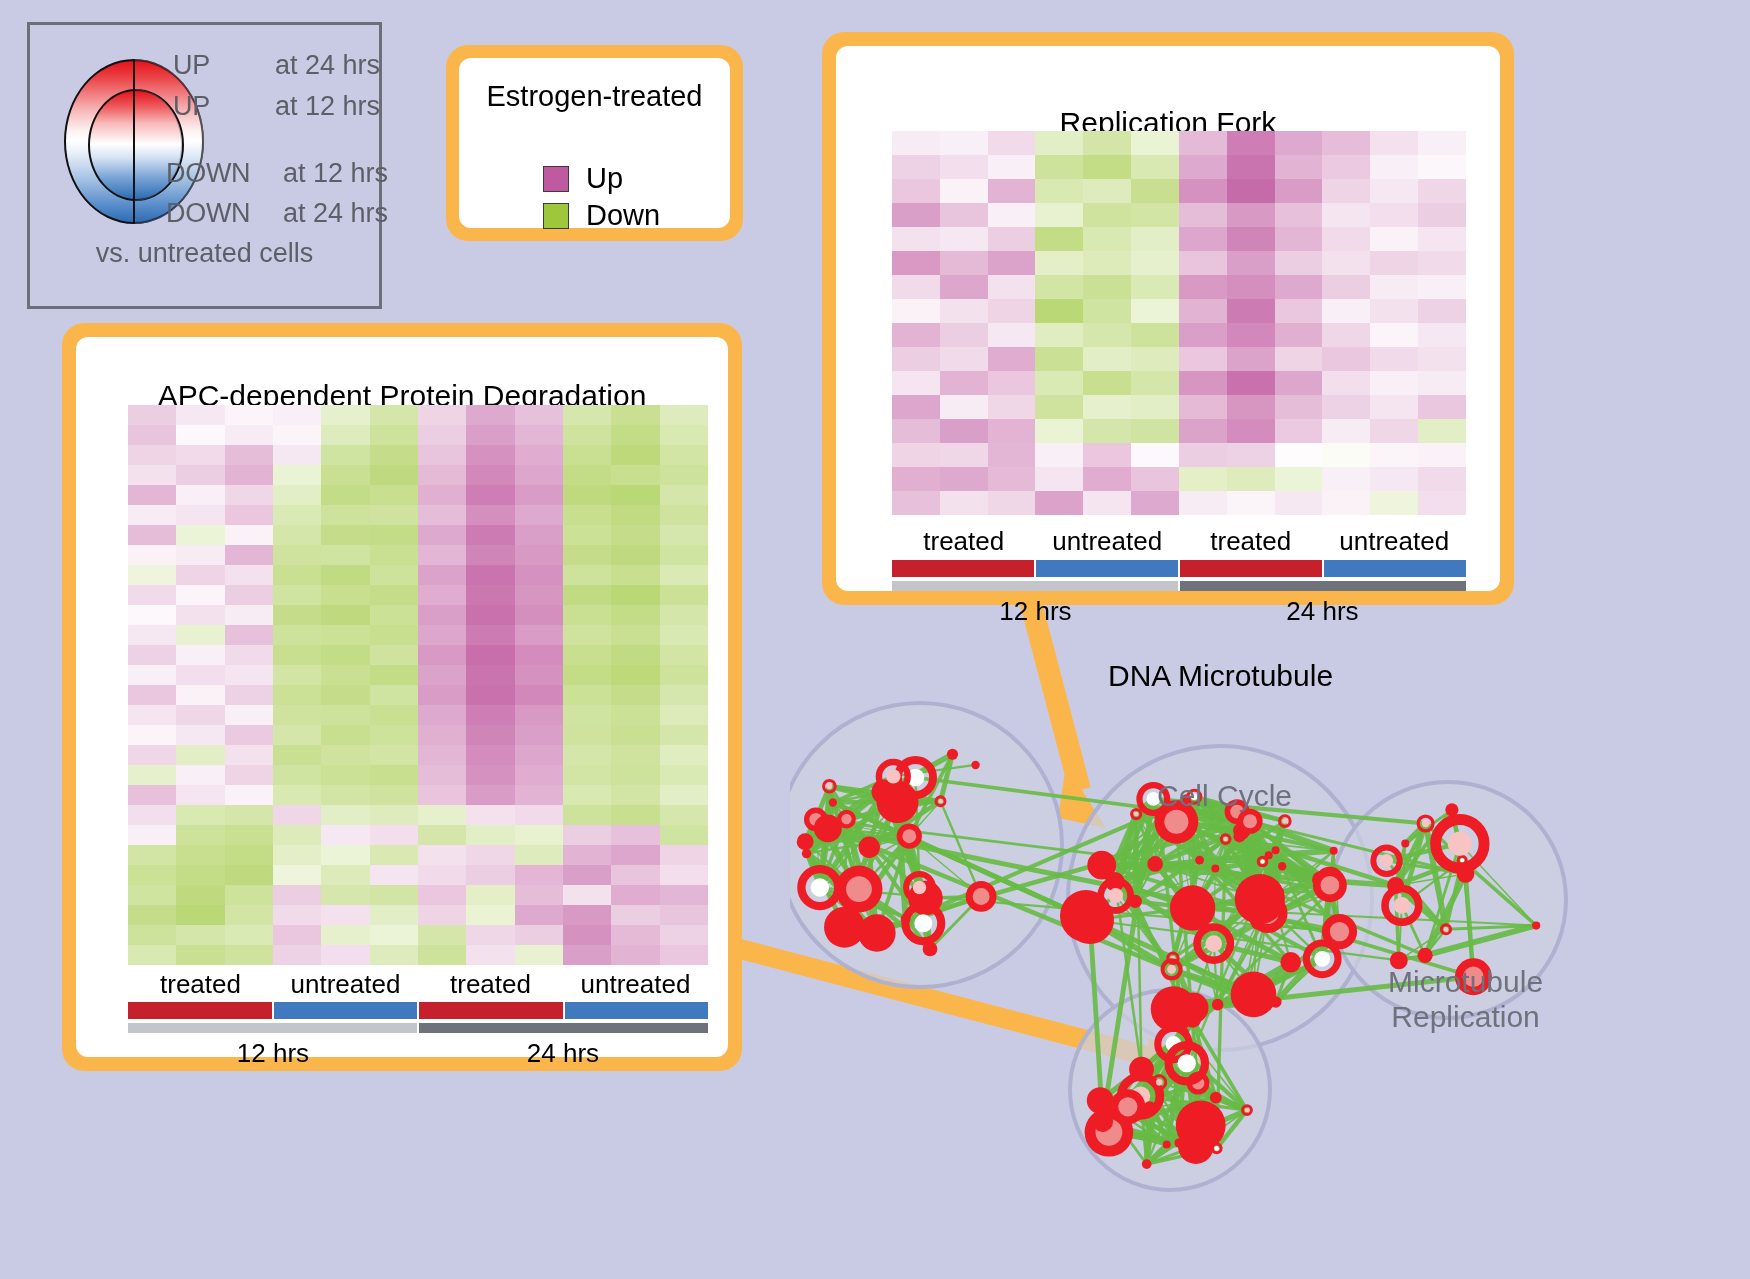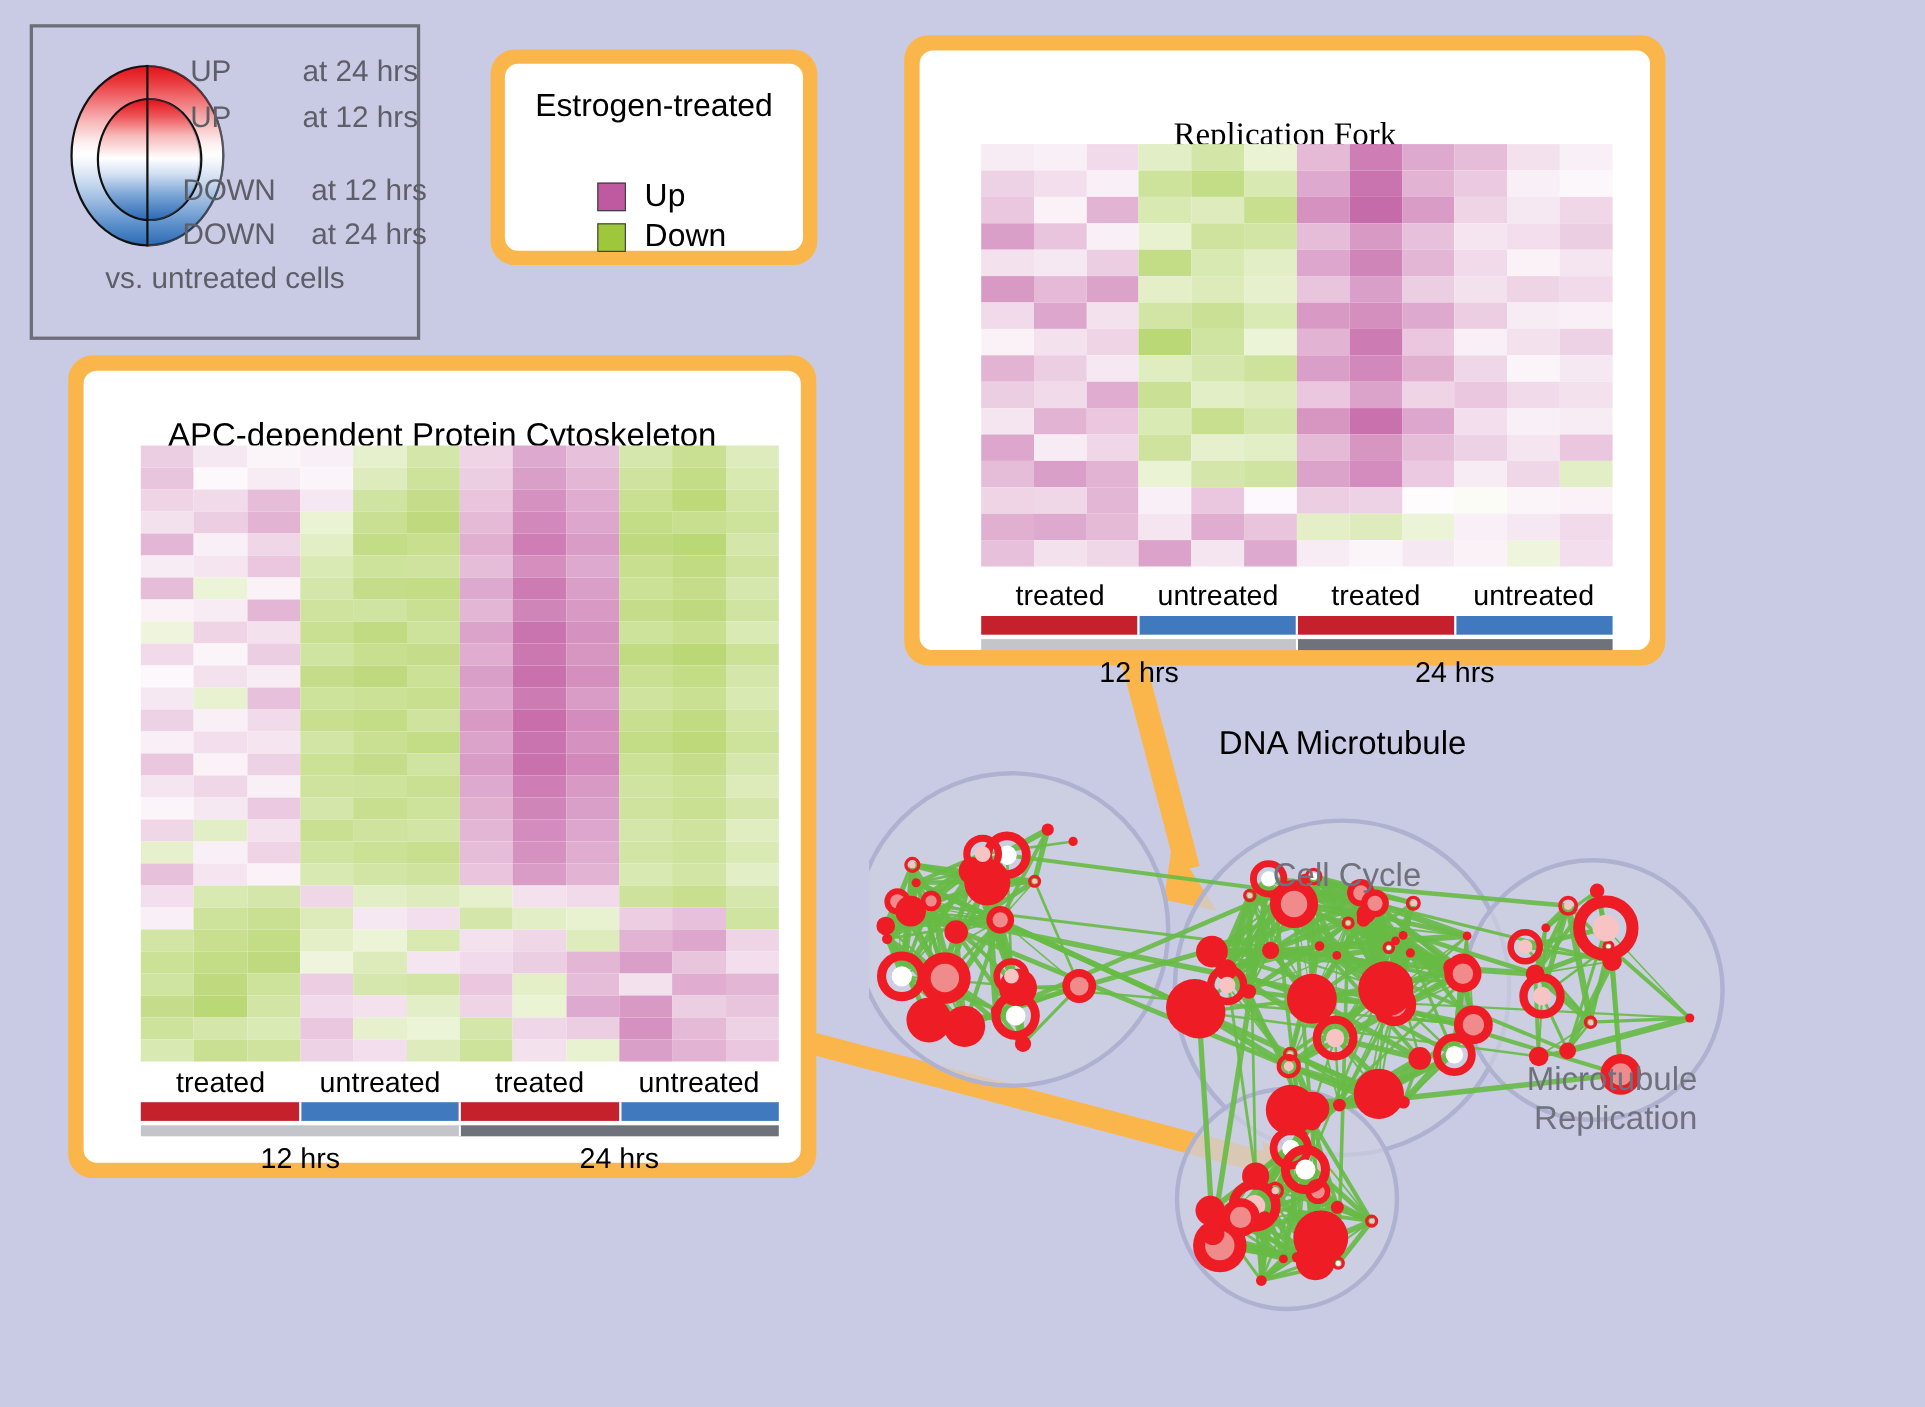--- a/index.html
+++ b/index.html
@@ -100,21 +100,21 @@
     text-align:center; font-size:26px; color:#000; white-space:nowrap;
   }
   .bar-row { position:absolute; display:flex; }
   .bar-row > div { height:100%; }
   .time-labels { position:absolute; display:flex; }
   .time-labels > div { text-align:center; font-size:26px; color:#000; }
 
   
   #rf-card { left:822px; top:32px; width:692px; height:573px; }
   #rf-card .card-inner { left:14px; top:14px; right:14px; bottom:14px; }
-  #rf-title { top:60px;font-family:Liberation Serif, serif; }
+  #rf-title { top:60px; }
   #rf-heat { left:56px; top:85px; width:574px; height:384px; }
   #rf-axis { left:56px; top:480px; width:574px; }
   #rf-bar1 { left:56px; top:514px; width:574px; height:17px; }
   #rf-bar2 { left:56px; top:535px; width:574px; height:10px; }
   #rf-time { left:56px; top:550px; width:574px; }
 
   
   #apc-card { left:62px; top:323px; width:680px; height:748px; }
   #apc-card .card-inner { left:14px; top:14px; right:14px; bottom:14px; }
   #apc-title { top:42px; }
@@ -413,21 +413,21 @@
         </div>
       <div class="time-labels" id="rf-time">
           <div style="flex: 1 1 0%;">12 hrs</div>
           <div style="flex: 1 1 0%;">24 hrs</div>
         </div>
     </div>
   </div>
 
   <div class="card" id="apc-card">
     <div class="card-inner">
-      <div class="panel-title" id="apc-title">APC-dependent Protein Cytoskeleton</div>
+      <div class="panel-title" id="apc-title">APC-dependent Protein Degradation</div>
 
       <div class="heat" id="apc-heat" style="grid-template-columns: repeat(12, 1fr); grid-template-rows: repeat(28, 1fr);">
           <i title="r1c1 = 0.3" style="background: rgb(236, 206, 227);"></i>
           <i title="r1c2 = 0.14" style="background: rgb(246, 232, 242);"></i>
           <i title="r1c3 = 0.06" style="background: rgb(251, 245, 249);"></i>
           <i title="r1c4 = 0.1" style="background: rgb(249, 239, 246);"></i>
           <i title="r1c5 = -0.26" style="background: rgb(230, 240, 204);"></i>
           <i title="r1c6 = -0.44" style="background: rgb(212, 230, 169);"></i>
           <i title="r1c7 = 0.26" style="background: rgb(239, 212, 230);"></i>
           <i title="r1c8 = 0.52" style="background: rgb(222, 169, 206);"></i>
@@ -1504,20 +1504,20 @@
           <circle cx="396.7756281204795" cy="443.23606639698477" r="9.100650363690054" fill="#ffffff"></circle>
           <circle cx="296" cy="296" r="26" fill="#ee1c25"></circle>
           <circle cx="300" cy="300" r="24" fill="#ee1c25"></circle>
         </g>
       </svg>
 
     <div class="net-label" id="lbl-dna" style="left:318px; top:38px;">DNA Microtubule</div>
 
     <div class="net-label" id="lbl-cc" style="left:367px; top:158px;">Cell Cycle</div>
 
-    <div class="net-label" id="lbl-mt" style="left:598px; top:344px; text-align:right;">
+    <div class="net-label" id="lbl-mt" style="left:598px; top:344px; text-align:center;">
       <div>Microtubule</div>
       <div>Replication</div>
     </div>
 
   </div>
 
 </div>
 
 </body></html>

